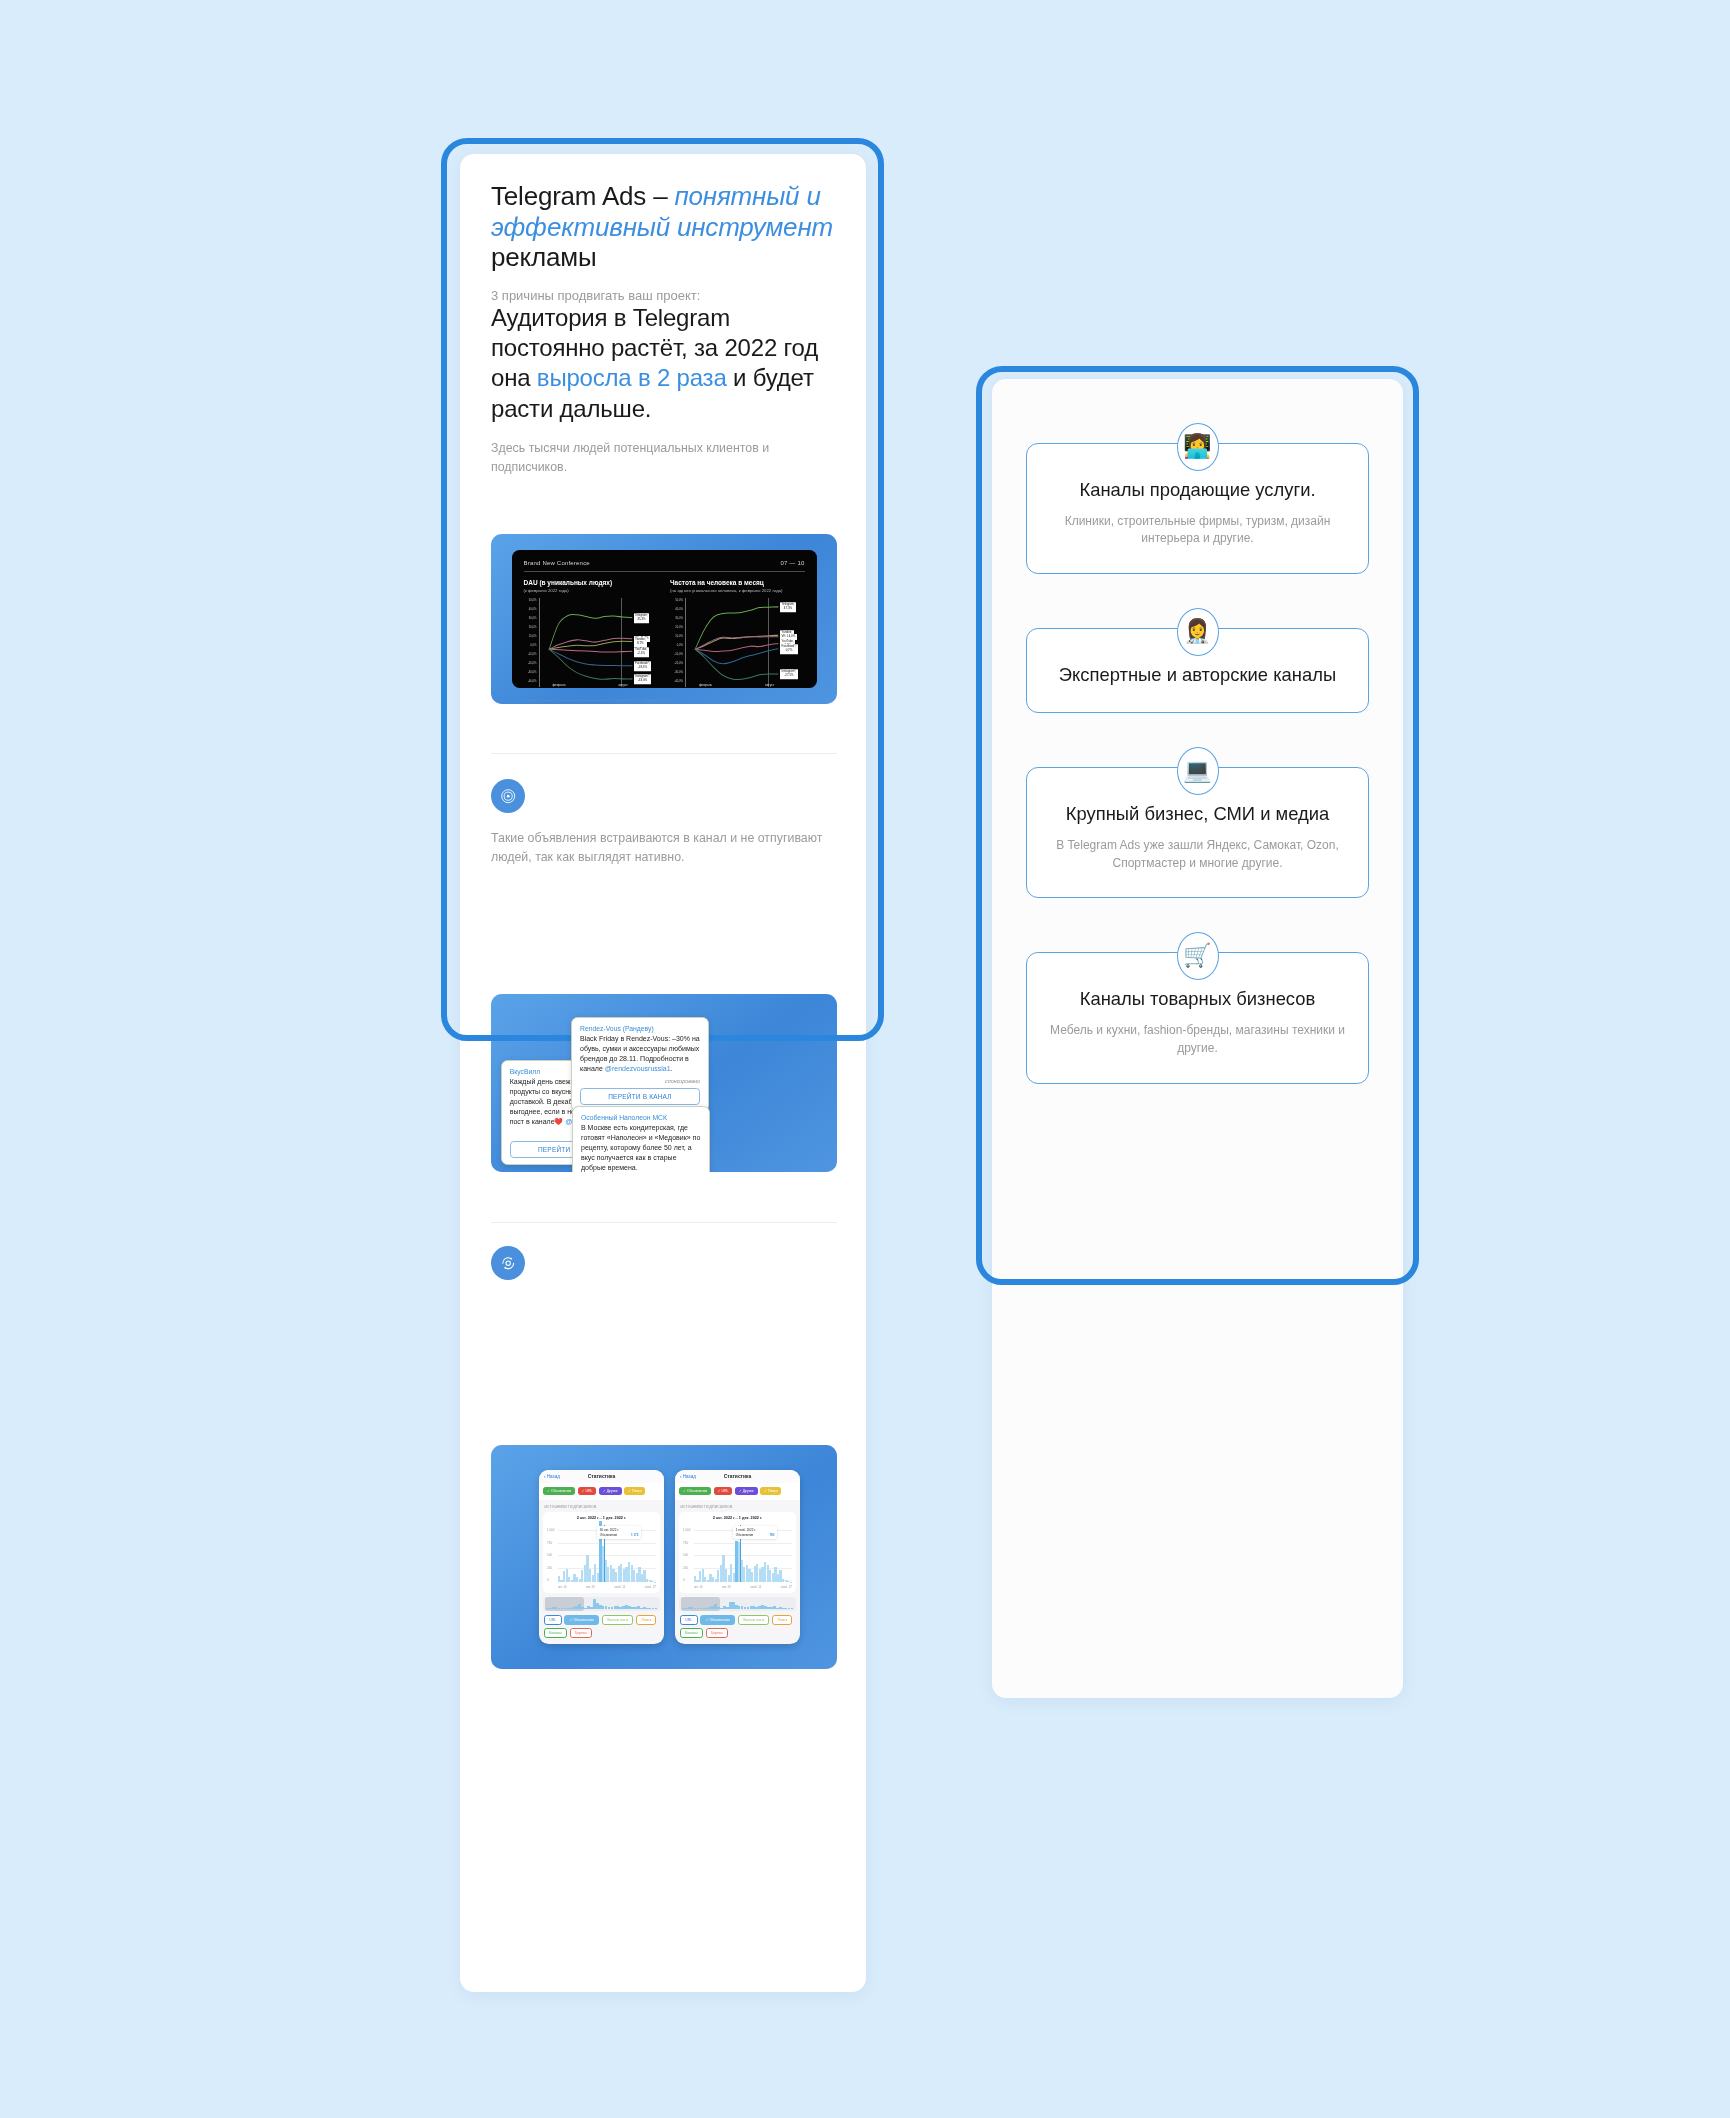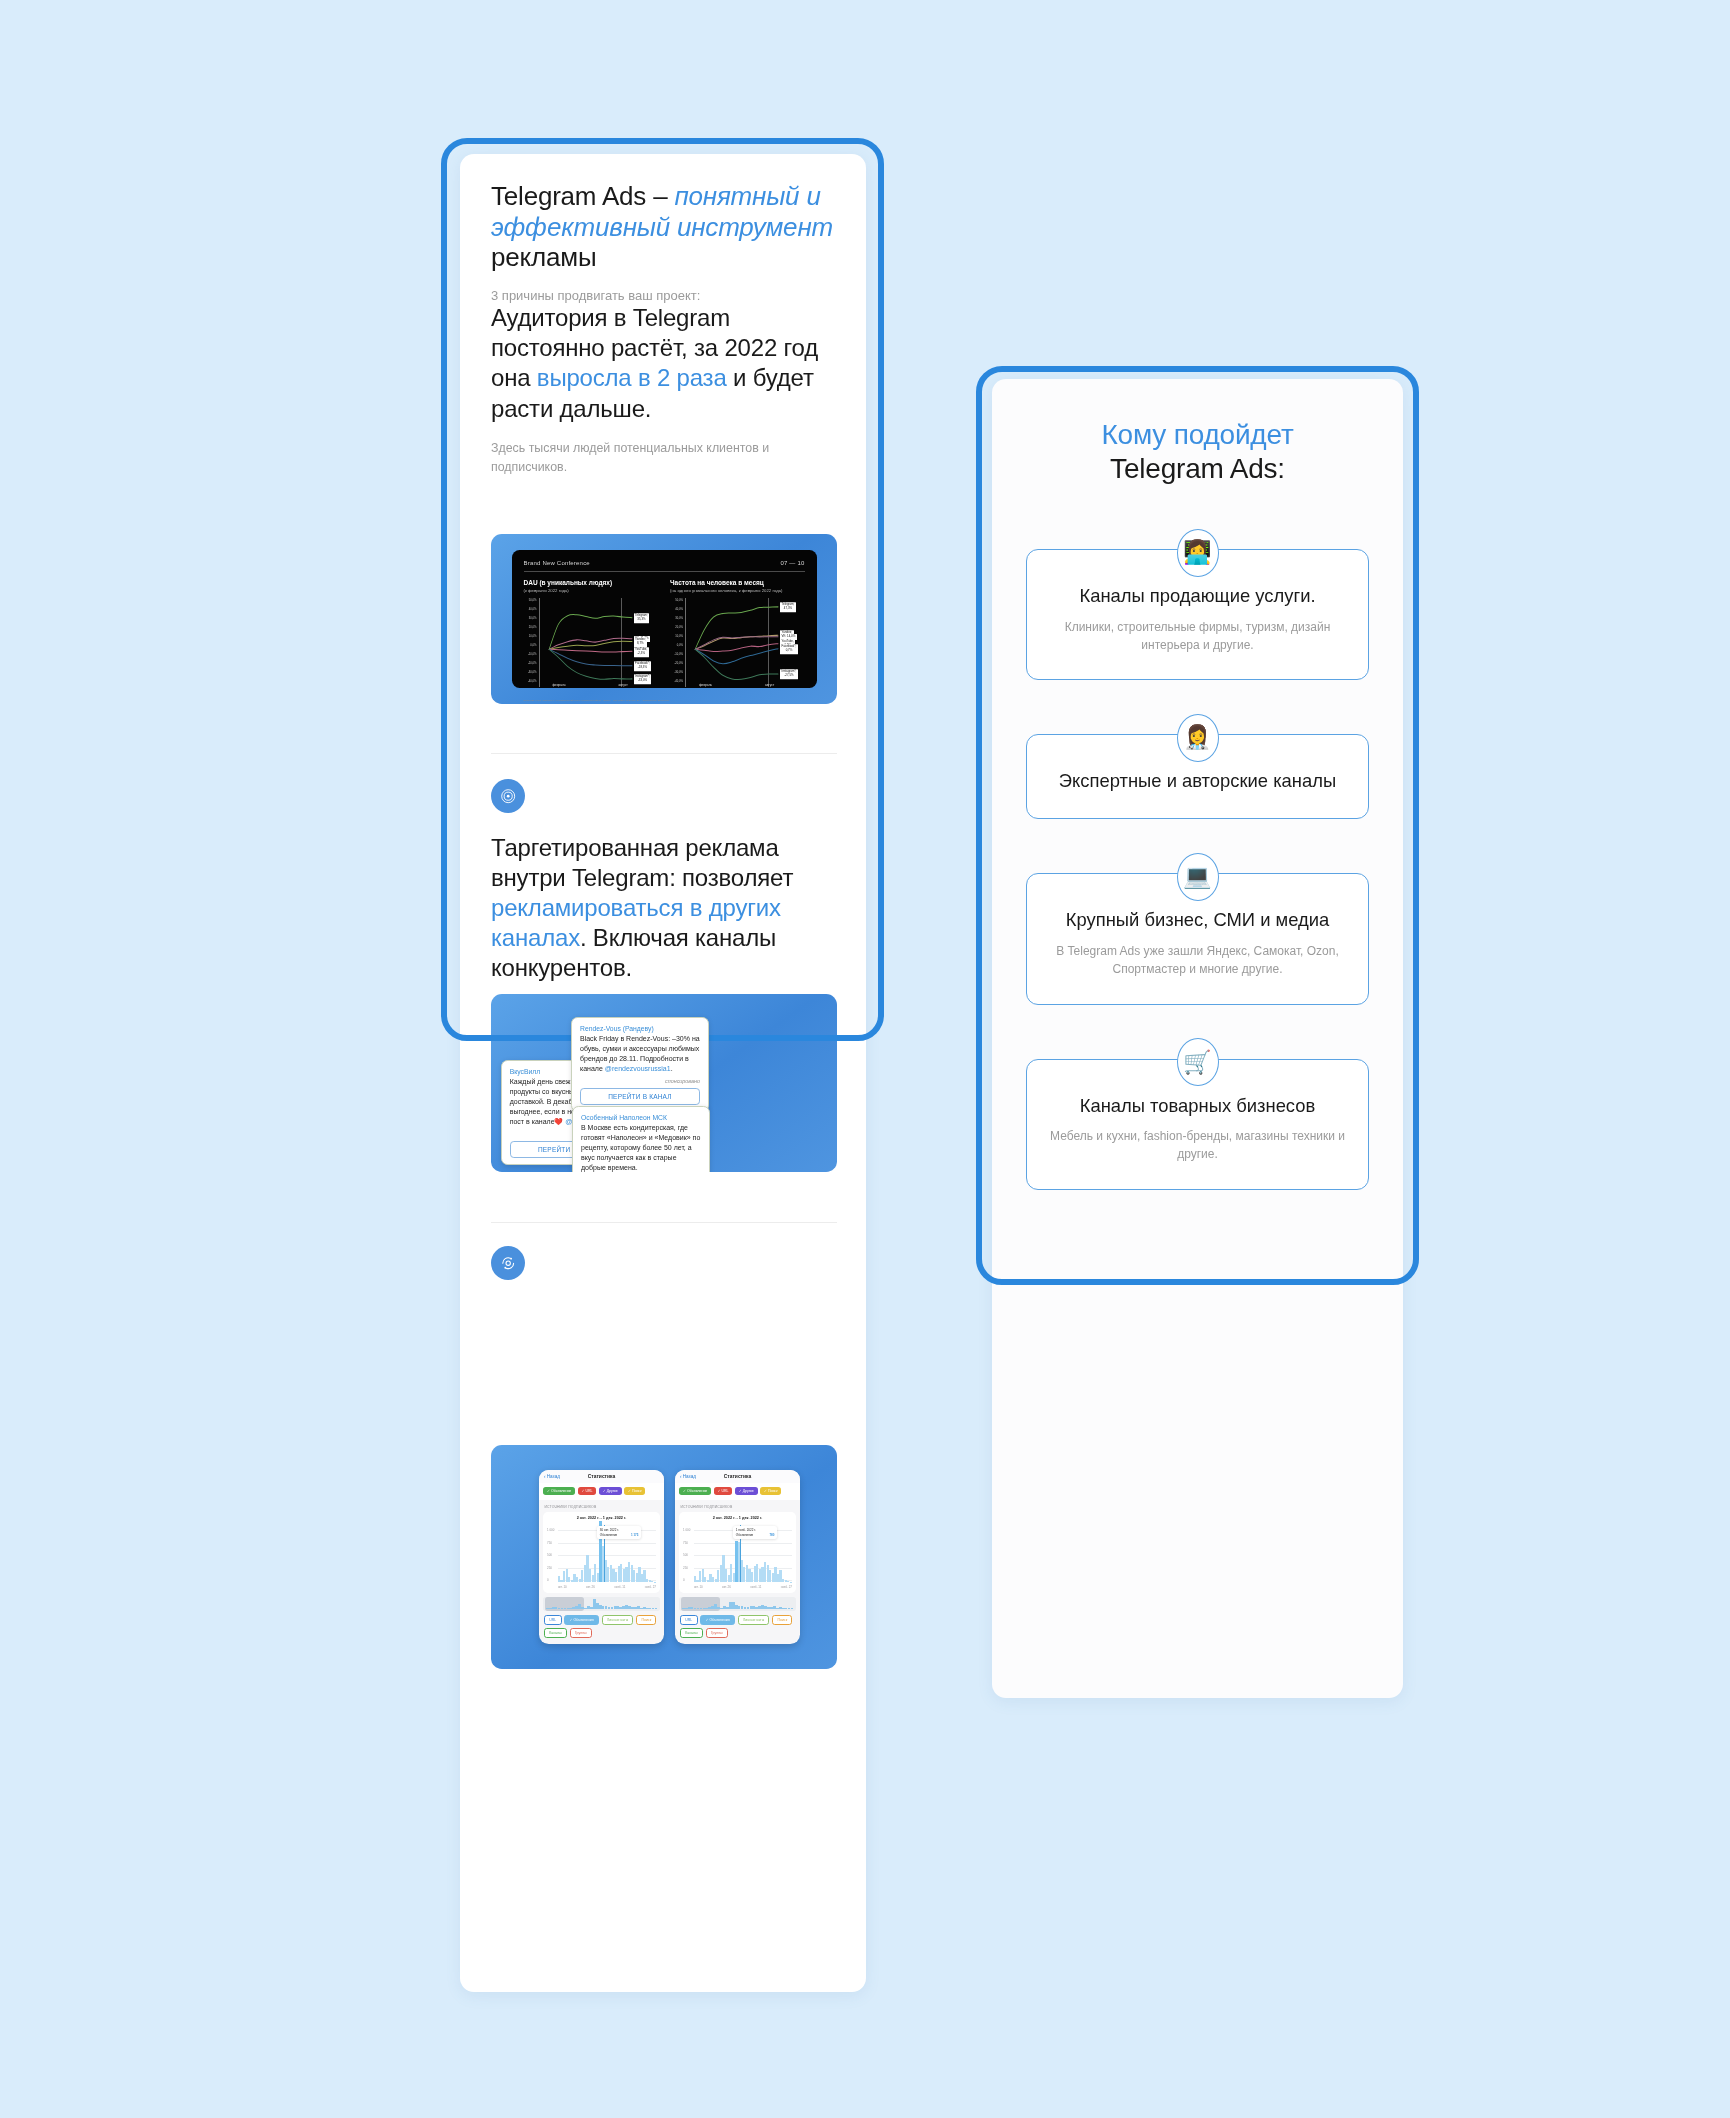--- a/index.html
+++ b/index.html
@@ -311,21 +311,20 @@
     <div class="divider" style="position:absolute; left:0; top:599px;"></div>
 
     <div style="position:absolute; left:0; top:625px; width:346px;">
       <div class="badge">
         <svg width="18.4" height="18.4" viewBox="0 0 34 34" aria-hidden="true">
           <circle cx="17" cy="17" r="12" fill="none" stroke="#fff" stroke-width="1.7"></circle>
           <circle cx="17" cy="17" r="7.5" fill="none" stroke="#fff" stroke-width="1.7"></circle>
           <circle cx="17" cy="17" r="2.6" fill="#fff"></circle>
         </svg>
       </div>
-      <h2 class="h-block" style="margin-top:19.5px;"><span>Таргетированная реклама внутри Telegram: позволяет </span><span class="accent">рекламироваться в других каналах</span><span>. Включая каналы конкурентов.</span></h2>
       <p class="p-muted" style="margin-top:16px;">Такие объявления встраиваются в канал и не отпугивают людей, так как выглядят нативно.</p>
     </div>
 
     <div class="img-frame" style="position:absolute; left:0; top:840px; height:178px;">
       <div style="position:absolute; inset:0;">
 
         <div class="ad-card" id="ad-card-0" style="left:80px; top:23px; width:138px; z-index:3;">
           <div class="ad-title">Rendez-Vous (Рандеву)</div>
           <div class="ad-body"><span>Black Friday в Rendez-Vous: –30% на обувь, сумки и аксессуары любимых брендов до 28.11. Подробности в канале </span><span class="mention">@rendezvousrussia1</span><span>.</span></div>
           <div class="ad-spons">спонсировано</div>
@@ -636,24 +635,20 @@
 
   </div>
 
   <div id="left-blue-frame"></div>
 </div>
 
 <div id="right-column">
   <div id="right-white-card"></div>
 
   <div style="position:relative;">
-    <div class="r-title">
-      <div class="l1">Кому подойдет</div>
-      <div class="l2">Telegram Ads:</div>
-    </div>
 
     <div style="margin-top:64px;">
 
       <div class="kcard" style="margin-bottom:54px;">
         <div class="kcard-emoji">👩‍💻</div>
         <div class="kcard-box">
           <div class="kcard-h">Каналы продающие услуги.</div>
           <div class="kcard-p">Клиники, строительные фирмы, туризм, дизайн интерьера и другие.</div>
         </div>
       </div>

